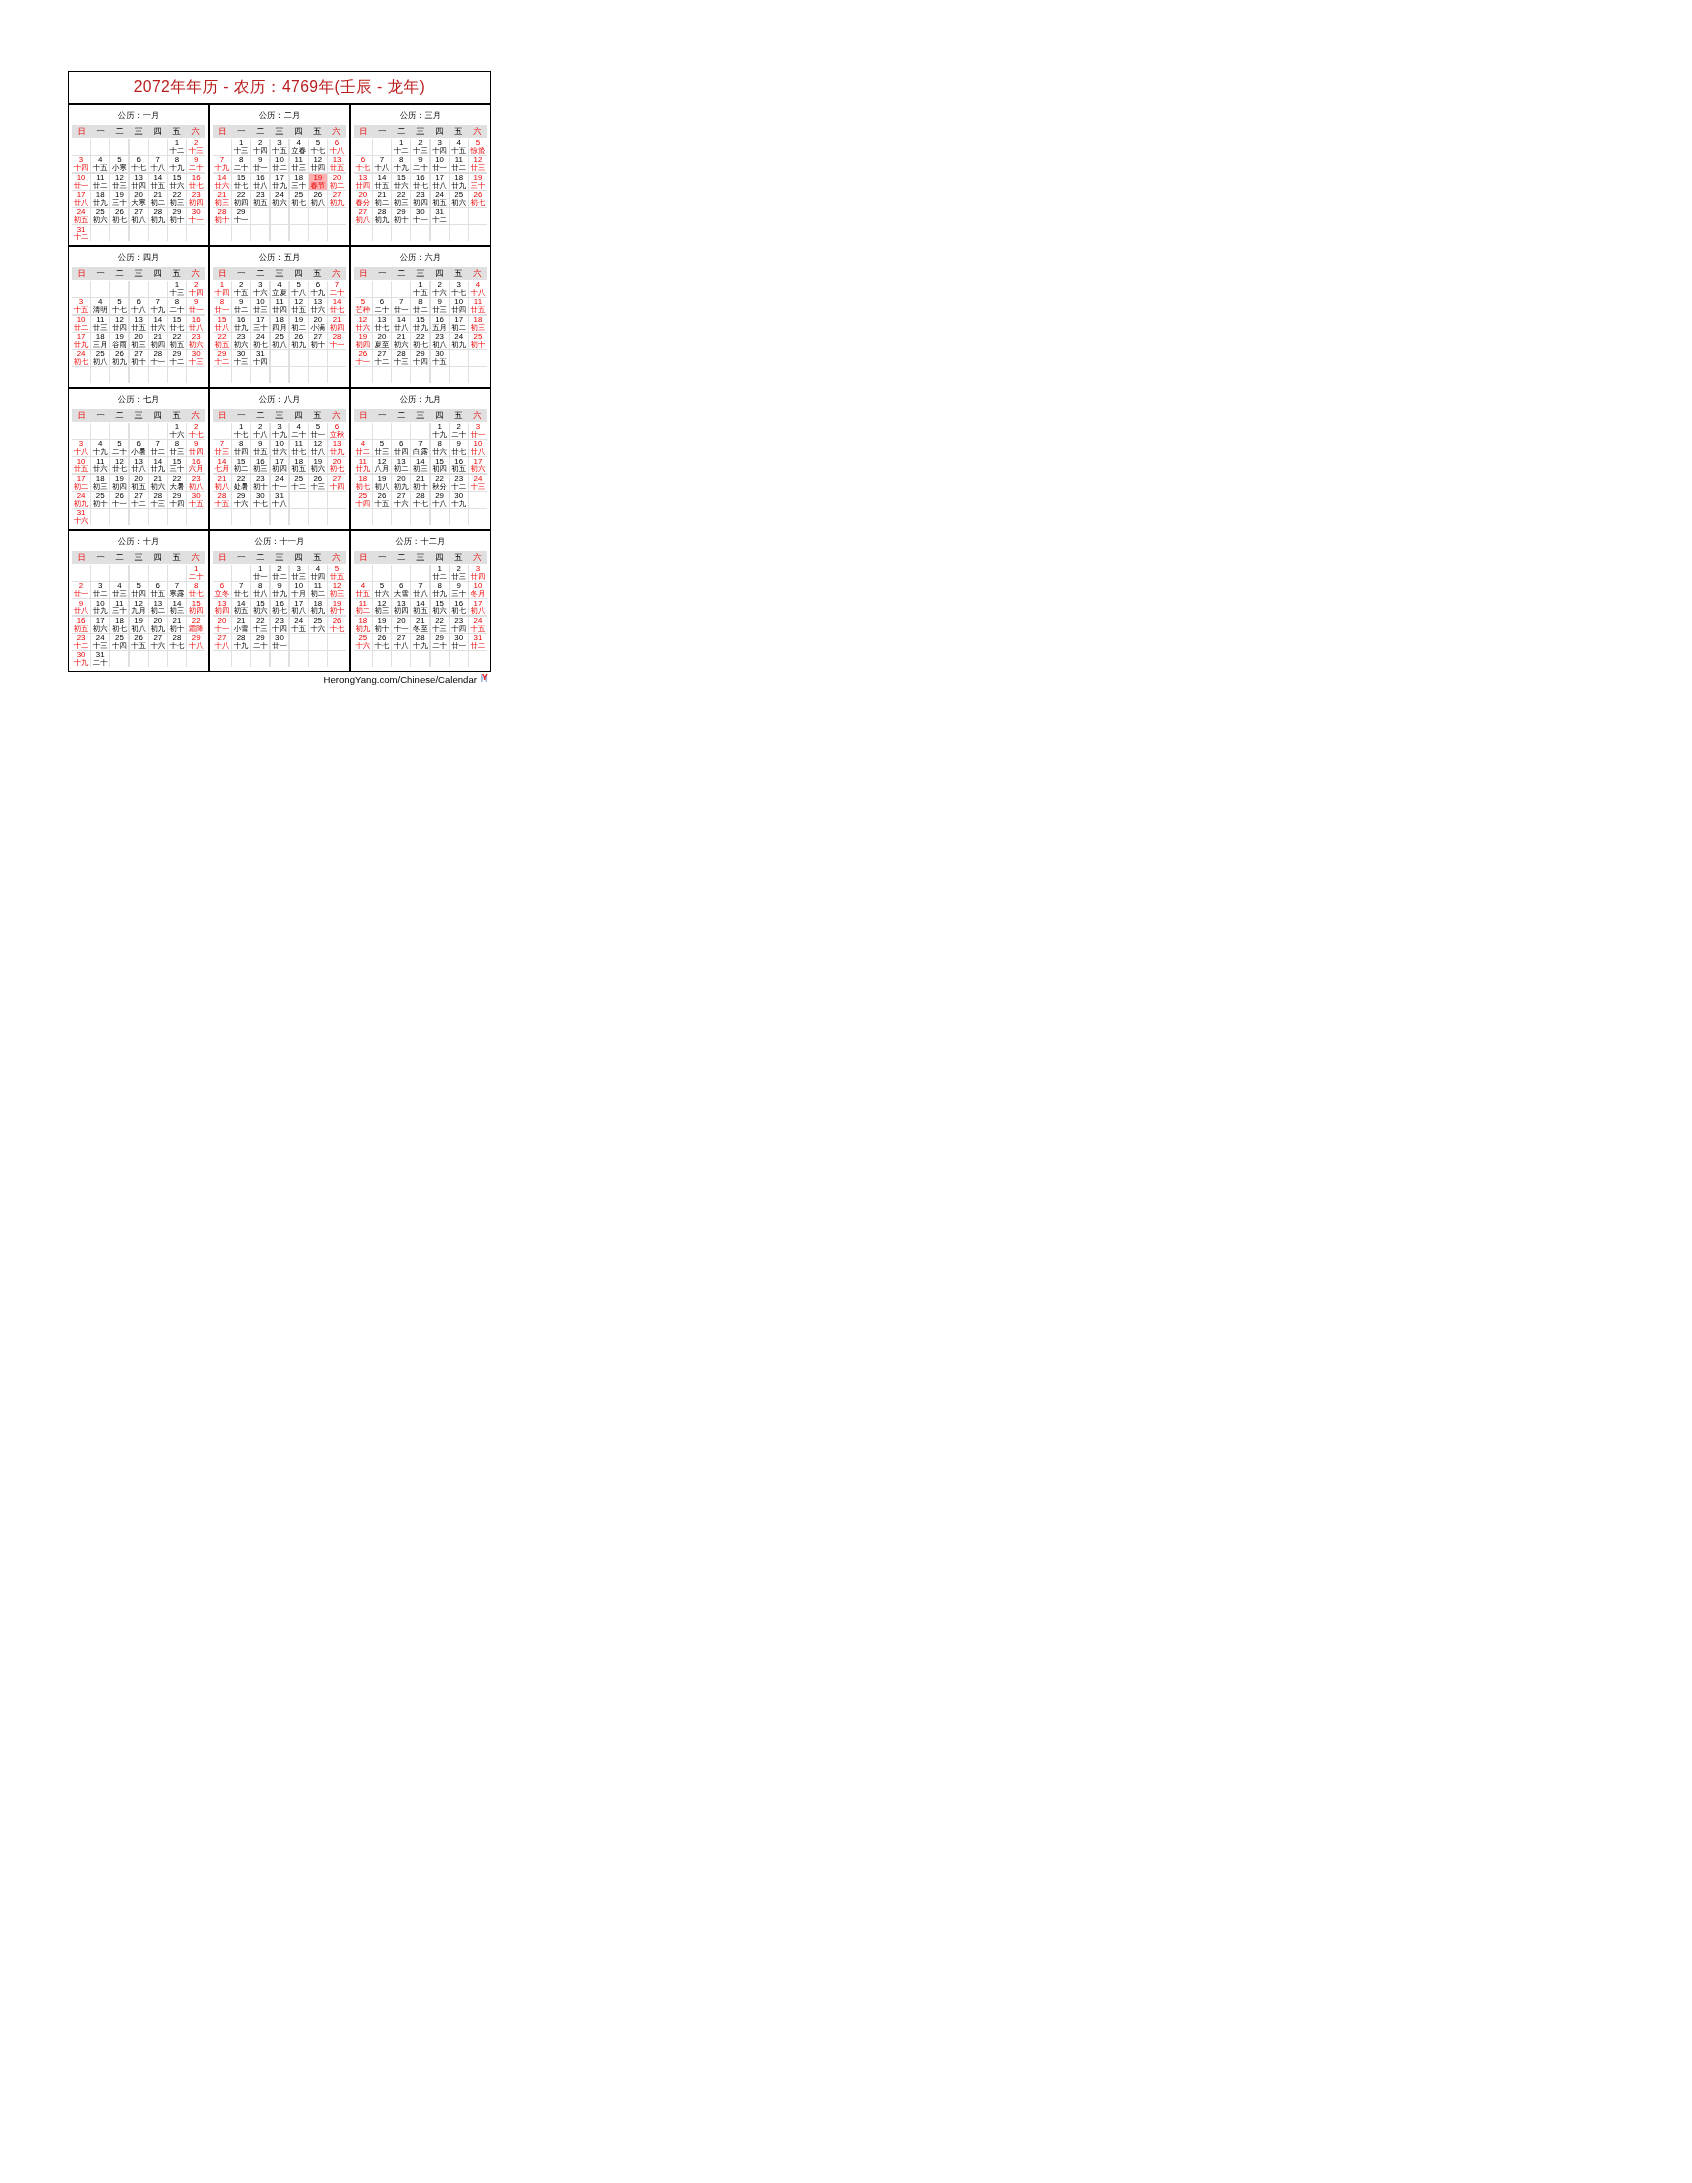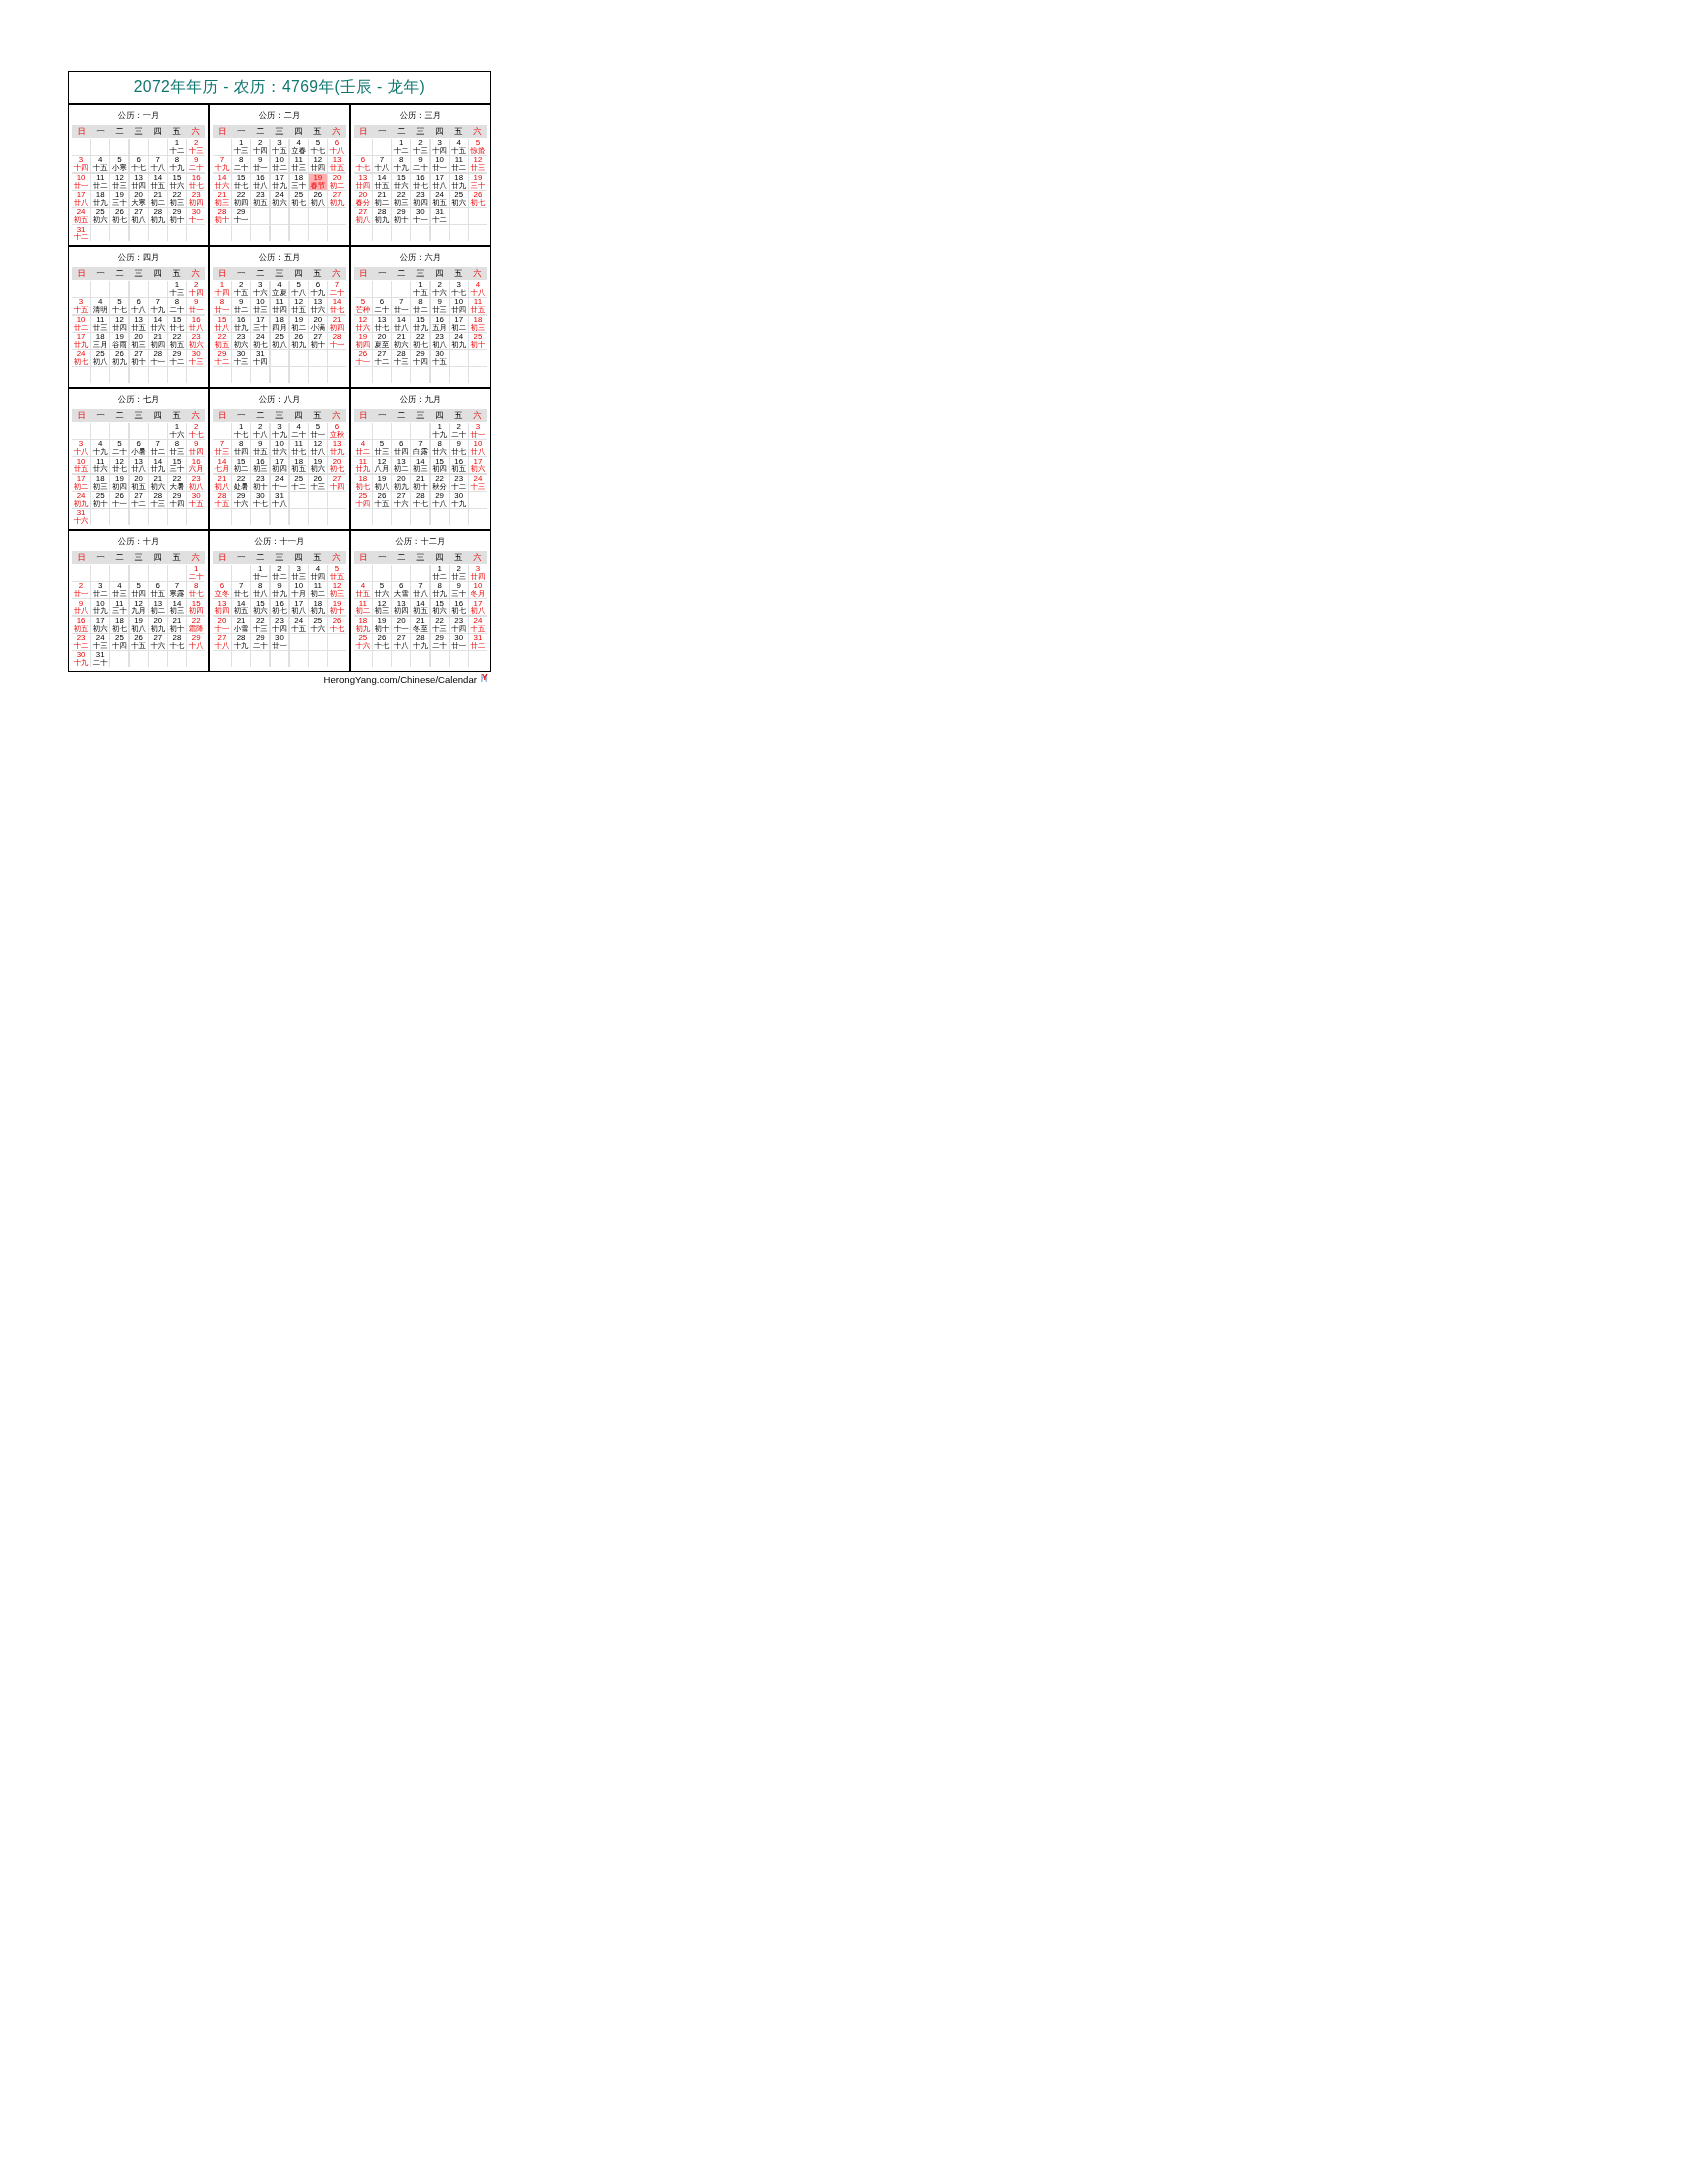--- a/index.html
+++ b/index.html
@@ -8,21 +8,21 @@
     box-sizing:border-box;
     width:423px;
     margin:71px 0 0 68px;
     border:1.7px solid #000;
     background:#000;
   }
   .main-title{
     background:#fff;
     height:31px;
     display:flex;align-items:center;justify-content:center;
-    color:#0f766e;
+    color:#b91c1c;
     font-size:15.7px;
     letter-spacing:0.4px;
     margin-bottom:1.7px;
     white-space:nowrap;
   }
   .months-grid{
     display:grid;
     grid-template-columns:repeat(3,1fr);
     gap:1.7px;
     background:#000;

